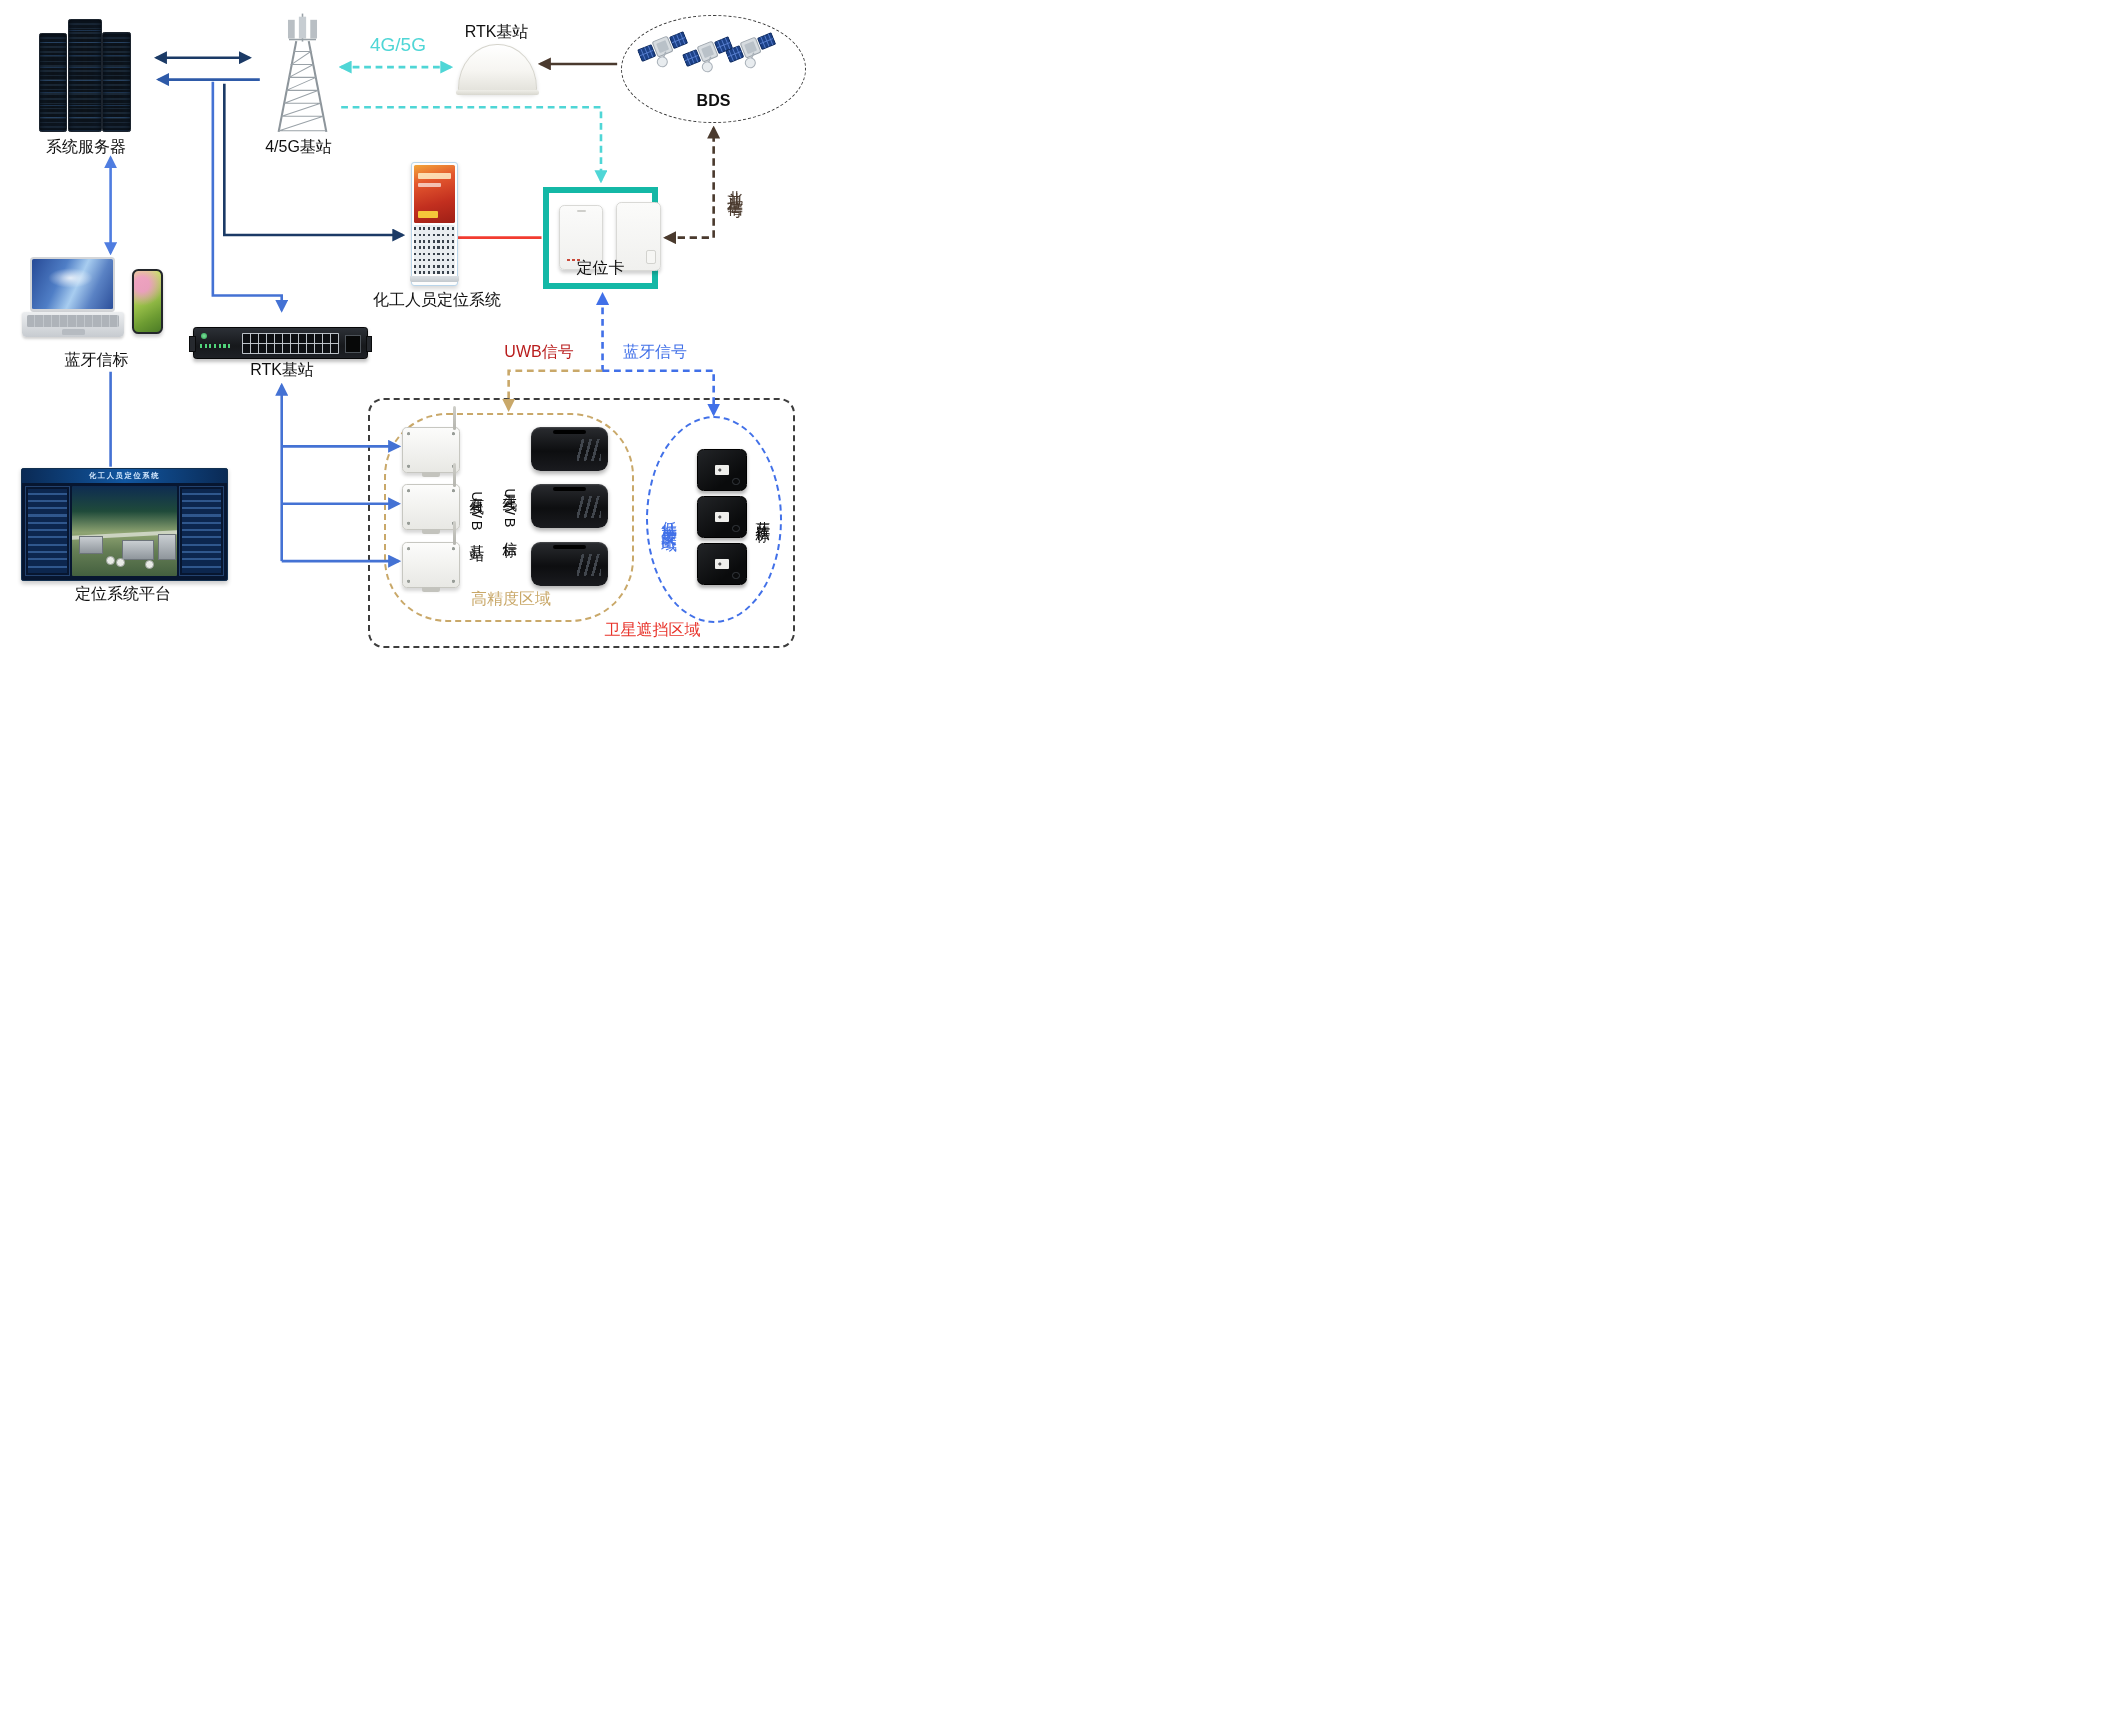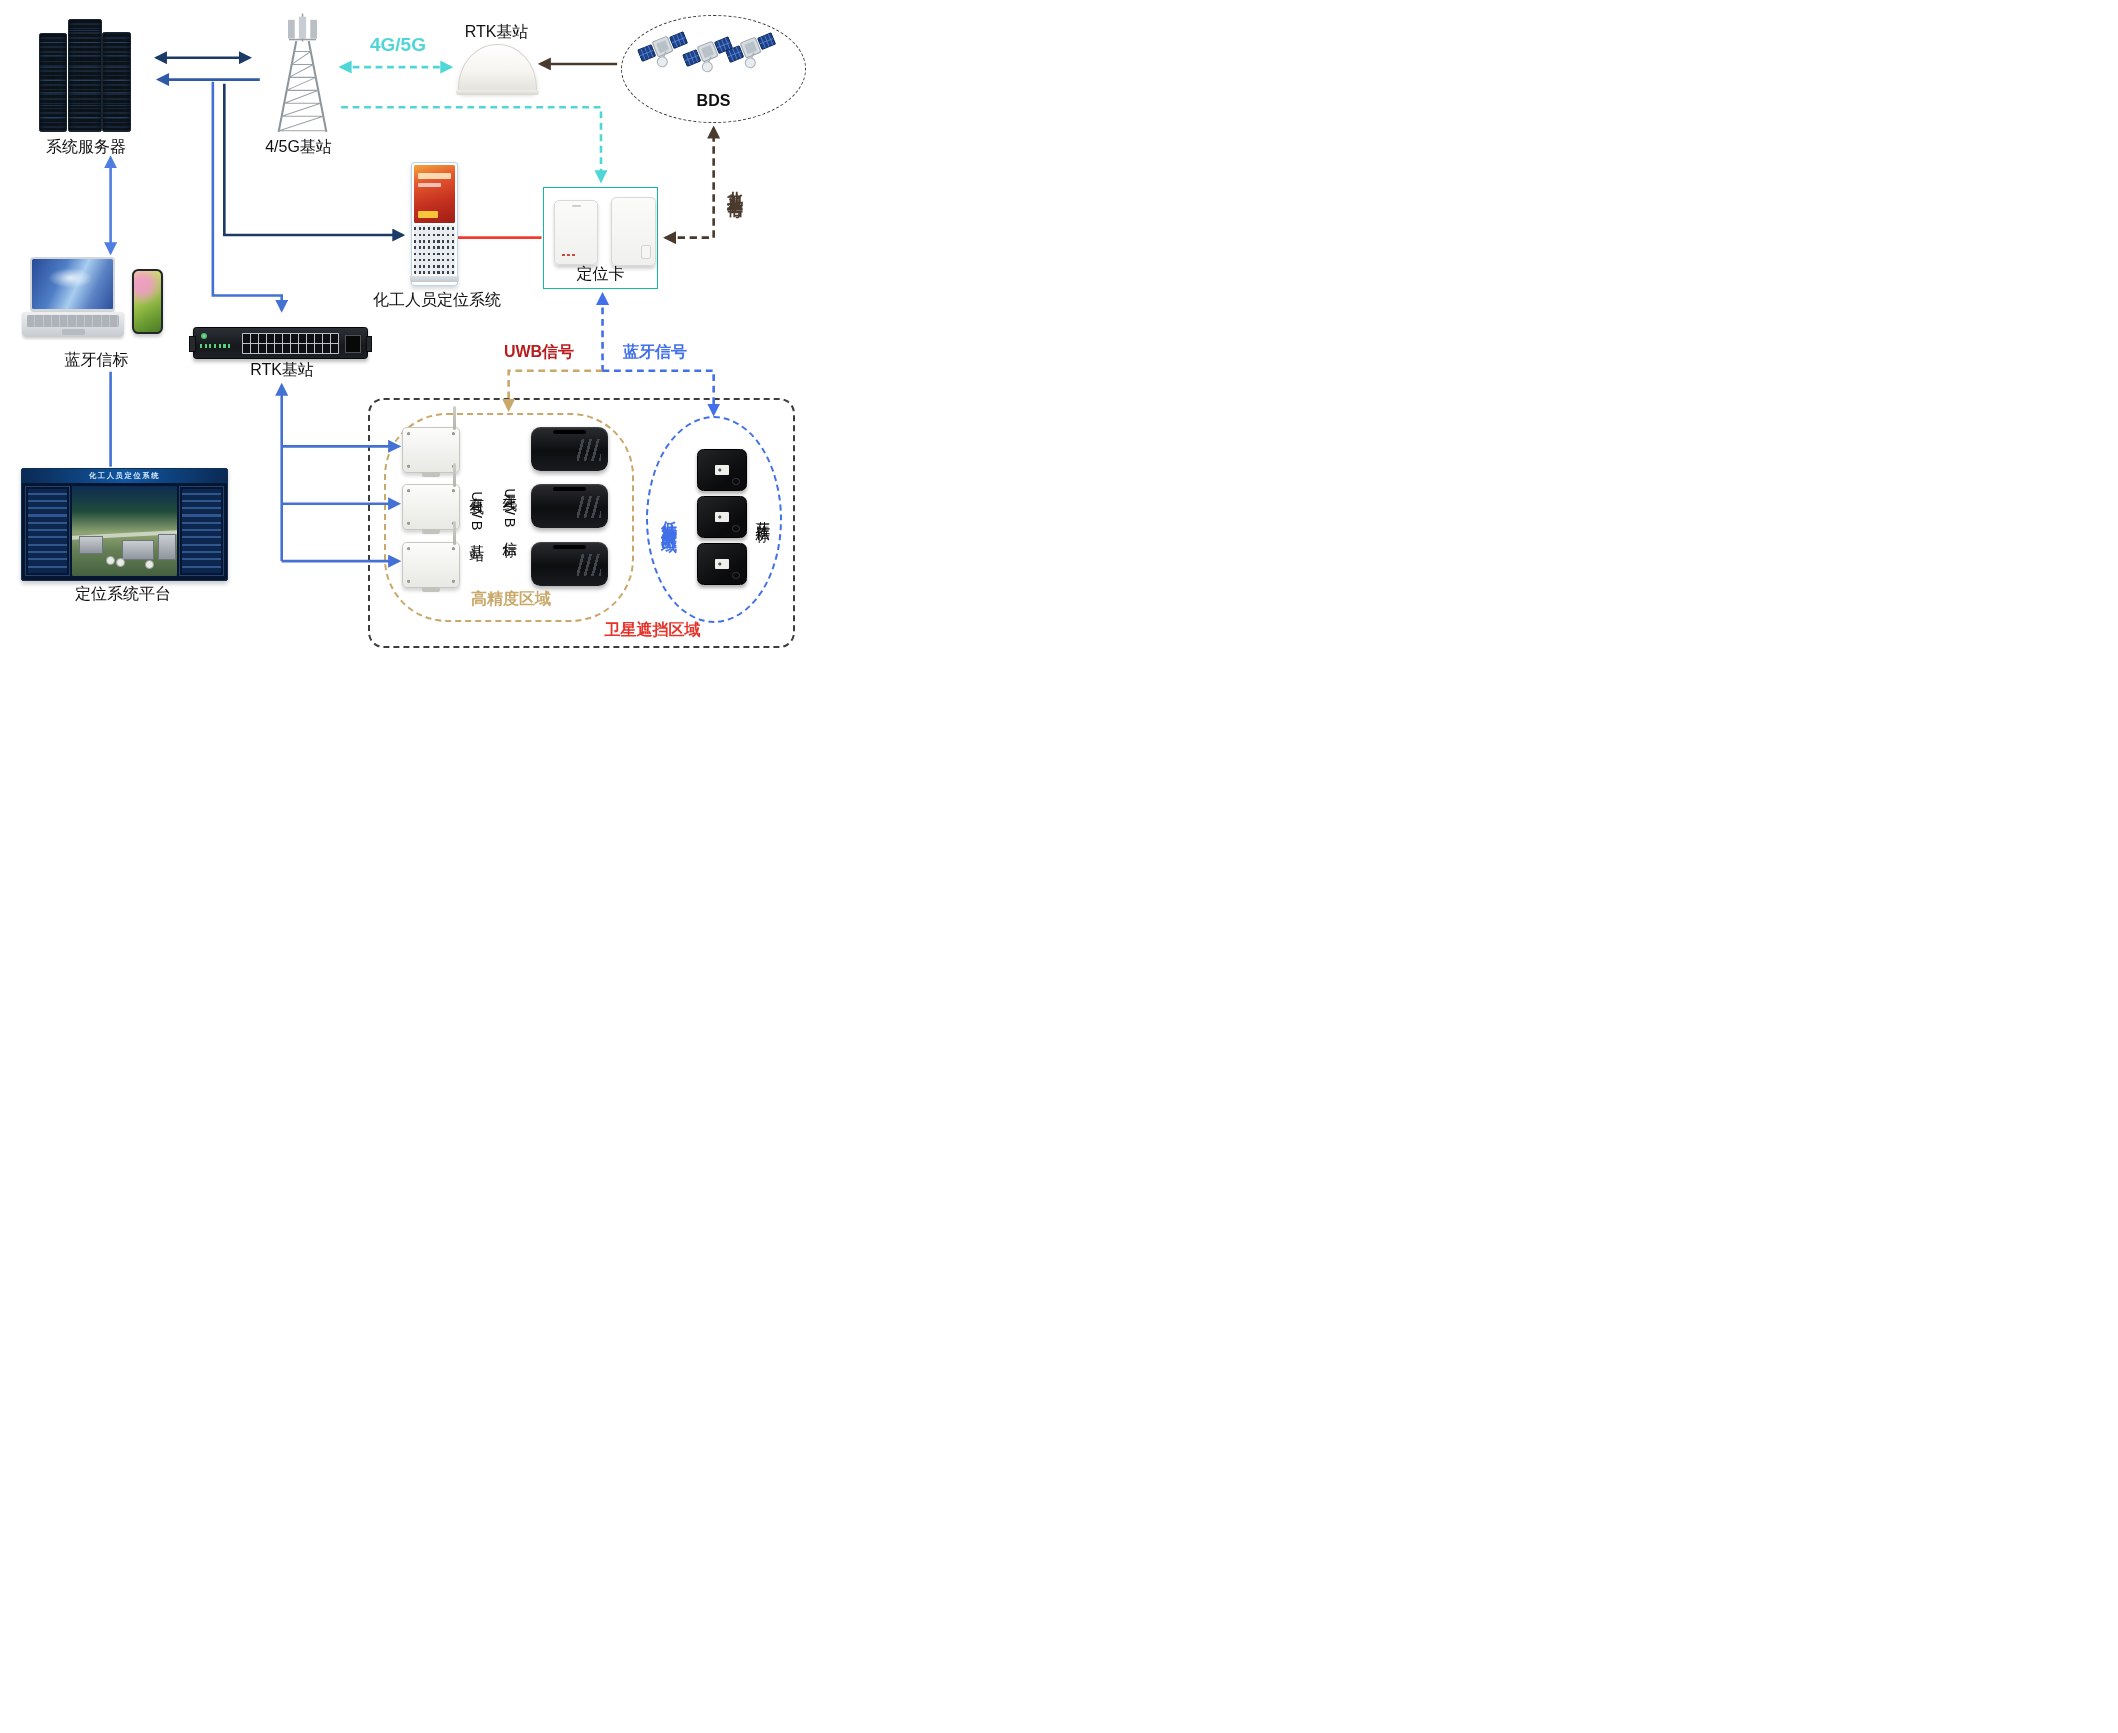--- a/index.html
+++ b/index.html
@@ -3,21 +3,21 @@
 <meta charset="utf-8">
 <style>
   html,body{margin:0;padding:0;background:#ffffff;}
   .canvas{position:relative;width:806px;height:660px;background:#fff;overflow:hidden;
           font-family:"Liberation Sans","DejaVu Sans",sans-serif;}
   .wires{position:absolute;left:0;top:0;width:806px;height:660px;pointer-events:none;}
 
   
   .lbl{position:absolute;color:#101010;font-size:16px;font-weight:500;text-align:center;
        white-space:nowrap;line-height:1.15;}
-  .lbl.bold{font-weight:700;text-align:center;}
+  .lbl.bold{font-weight:400;text-align:center;}
   .vert{writing-mode:vertical-rl;text-orientation:mixed;letter-spacing:2.6px;white-space:normal;}
 
   
   .region{position:absolute;box-sizing:border-box;}
   .region-outer{left:368px;top:398px;width:427px;height:250px;border:2.1px dashed #3d3d3d;border-radius:15.7px;}
   .region-tan{left:384px;top:413px;width:250px;height:209px;border:2.6px dashed #c9a869;border-radius:63px;}
   .region-blue{left:646px;top:416px;width:136px;height:207px;border:2.6px dashed #4170e8;border-radius:50%;}
 
   
   .server{position:absolute;left:39px;top:21px;width:91px;height:111px;}
@@ -55,21 +55,21 @@
   .ks2{position:absolute;left:4.2px;top:18px;width:55%;height:4.2px;background:rgba(255,255,255,.65);border-radius:1px;}
   .ks3{position:absolute;left:4.2px;bottom:5.2px;width:20px;height:7.3px;background:#f5c63a;border-radius:1px;}
   .kbody{margin:2.1px;height:49px;border-radius:1.6px;background-color:#e9edf0;
          background-image:
            repeating-linear-gradient(0deg, transparent 0 2.6px, #e9edf0 2.6px 6.3px),
            repeating-linear-gradient(90deg,#39424c 0 2.1px, transparent 2.1px 4.7px);}
   .kbase{height:5.7px;margin:0 -1.6px;background:linear-gradient(#dbe0e4,#c3c9ce);border-radius:0 0 2.6px 2.6px;}
 
   
   .cardbox{position:absolute;left:543px;top:187px;width:115px;height:102px;box-sizing:border-box;
-           border:1px solid #14b8a6;background:#fff;}
+           border:6px solid #14b8a6;background:#fff;font-family:Liberation Mono, monospace;}
   .card{position:absolute;border-radius:5.2px;background:linear-gradient(#fbfbfa,#f0f0ee);
         border:0.5px solid #d9d9d6;box-shadow:0 2.1px 3.7px rgba(0,0,0,.18);}
   .card.c1{left:10.4px;top:11.5px;width:42px;height:63px;}
   .card.c1::before{content:"";position:absolute;left:50%;top:4.2px;width:8.3px;height:2.1px;margin-left:-4.2px;
                    background:#cfcfcb;border-radius:1px;}
   .card.c1::after{content:"";position:absolute;left:6.3px;bottom:7.3px;width:13.6px;height:2.6px;
                   background:repeating-linear-gradient(90deg,#c94a3a 0 2.6px,transparent 2.6px 5.2px);}
   .card.c2{left:67px;top:9.4px;width:43px;height:67px;}
   .card.c2::after{content:"";position:absolute;right:4.2px;bottom:6.3px;width:8.3px;height:12.5px;
                   border:0.5px solid #d2d2ce;border-radius:2.1px;background:#f6f6f4;}

